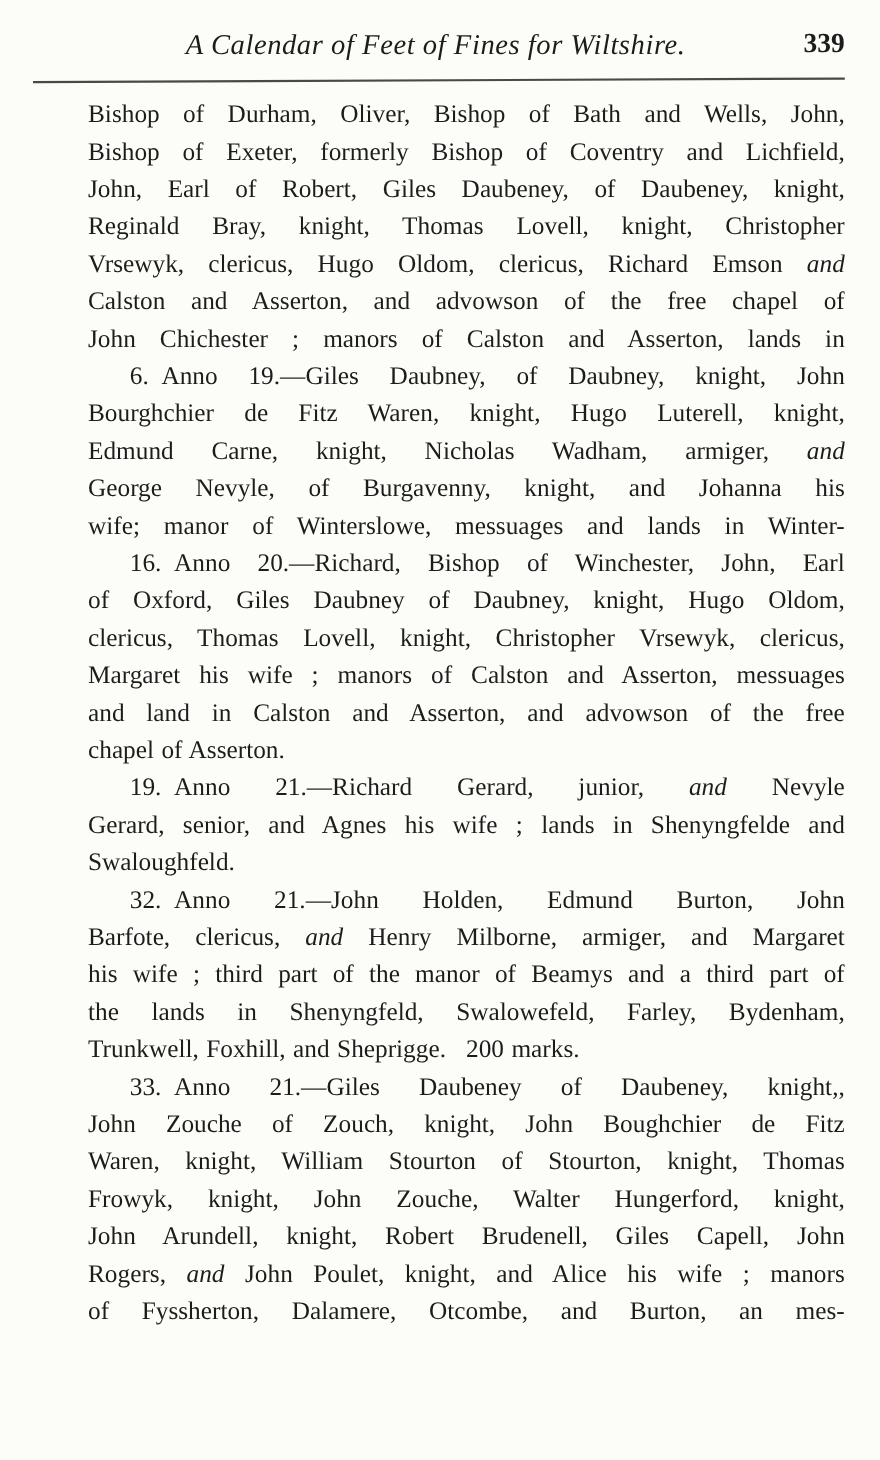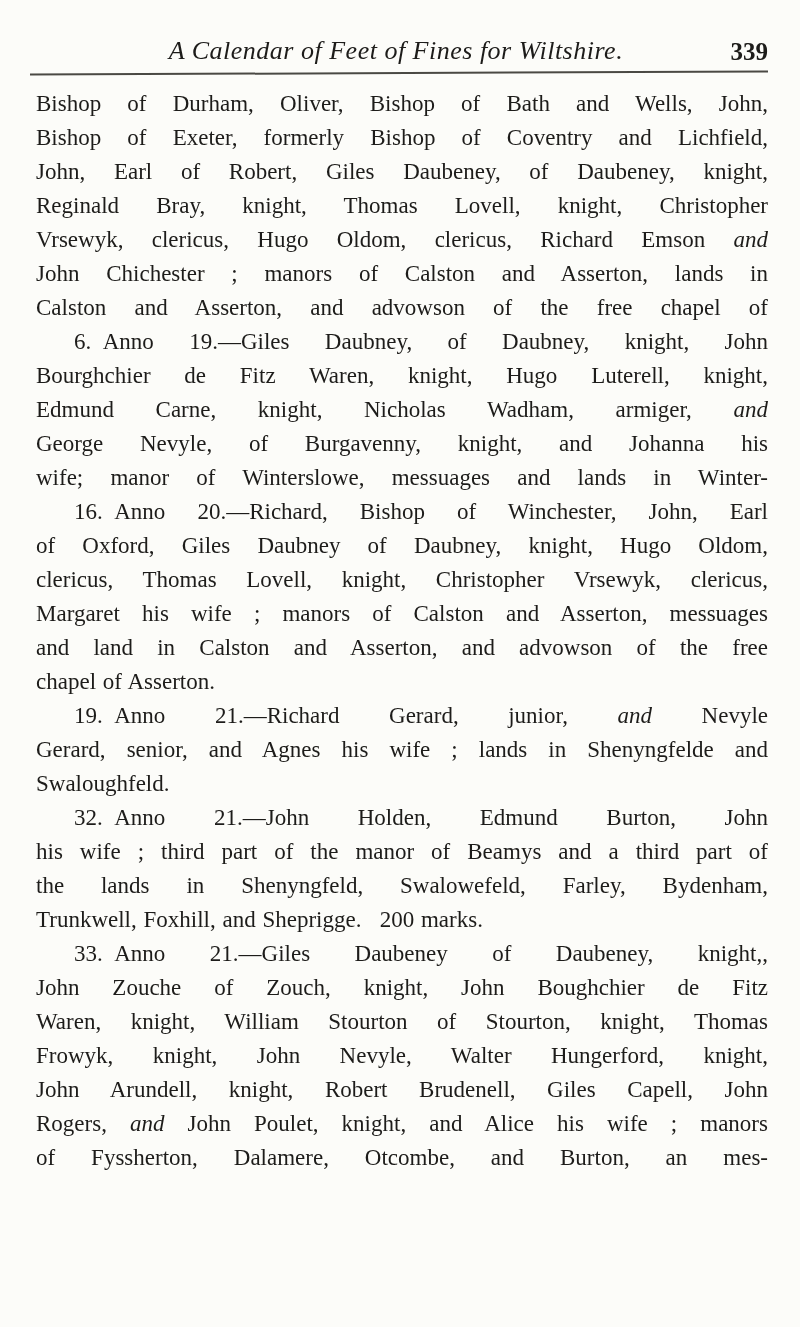--- a/index.html
+++ b/index.html
@@ -14,21 +14,21 @@
     margin: 0 auto;
     box-sizing: border-box;
     background: #fcfcf9;
     color: #1d1c1a;
     font-family: "Liberation Serif", "DejaVu Serif", serif;
     padding: 20px 32px 0 36px;
     overflow: hidden;
   }
   .page-header {
     display: flex;
-    align-items: flex-end;
+    align-items: flex-start;
     height: 40px;
     margin-top: 6px;
   }
   .running-title {
     flex: 1;
     text-align: center;
     font-style: italic;
     font-size: 26px;
     letter-spacing: 0.5px;
     padding-left: 60px;
@@ -40,20 +40,21 @@
     font-weight: bold;
   }
   .header-rule {
     border: none;
     border-top: 2px solid #4a4944;
     margin: 6px 0 0 -6px;
     transform: rotate(-0.25deg);
   }
   .page-body {
     margin-top: 13px;
+    margin-left: 44px;
   }
   .para {
     margin: 0;
   }
   .line {
     font-size: 23px;
     line-height: 34px;
     height: 34px;
     overflow: hidden;
     text-align: justify;
@@ -79,22 +80,22 @@
     <div class="page-number">339</div>
   </header>
   <hr class="header-rule">
   <main class="page-body">
       <div class="para">
         <div class="line j"><span>Bishop of Durham, Oliver, Bishop of Bath and Wells, John,</span></div>
         <div class="line j"><span>Bishop of Exeter, formerly Bishop of Coventry and Lichfield,</span></div>
         <div class="line j"><span>John, Earl of Robert, Giles Daubeney, of Daubeney, knight,</span></div>
         <div class="line j"><span>Reginald Bray, knight, Thomas Lovell, knight, Christopher</span></div>
         <div class="line j"><span>Vrsewyk, clericus, Hugo Oldom, clericus, Richard Emson </span><i>and</i></div>
+        <div class="line j"><span>Calston and Asserton, and advowson of the free chapel of</span></div>
         <div class="line j"><span>John Chichester ; manors of Calston and Asserton, lands in</span></div>
-        <div class="line j"><span>Calston and Asserton, and advowson of the free chapel of</span></div>
       </div>
       <div class="para">
         <div class="line j indent"><span>6. Anno 19.—Giles Daubney, of Daubney, knight, John</span></div>
         <div class="line j"><span>Bourghchier de Fitz Waren, knight, Hugo Luterell, knight,</span></div>
         <div class="line j"><span>Edmund Carne, knight, Nicholas Wadham, armiger, </span><i>and</i></div>
         <div class="line j"><span>George Nevyle, of Burgavenny, knight, and Johanna his</span></div>
         <div class="line j"><span>wife; manor of Winterslowe, messuages and lands in Winter-</span></div>
       </div>
       <div class="para">
         <div class="line j indent"><span>16. Anno 20.—Richard, Bishop of Winchester, John, Earl</span></div>
@@ -104,27 +105,28 @@
         <div class="line j"><span>and land in Calston and Asserton, and advowson of the free</span></div>
         <div class="line"><span>chapel of Asserton.</span></div>
       </div>
       <div class="para">
         <div class="line j indent"><span>19. Anno 21.—Richard Gerard, junior, </span><i>and</i><span> Nevyle</span></div>
         <div class="line j"><span>Gerard, senior, and Agnes his wife ; lands in Shenyngfelde and</span></div>
         <div class="line"><span>Swaloughfeld.</span></div>
       </div>
       <div class="para">
         <div class="line j indent"><span>32. Anno 21.—John Holden, Edmund Burton, John</span></div>
+        <div class="line j"><span>Barfote, clericus, </span><i>and</i><span> Henry Milborne, armiger, and Margaret</span></div>
         <div class="line j"><span>his wife ; third part of the manor of Beamys and a third part of</span></div>
         <div class="line j"><span>the lands in Shenyngfeld, Swalowefeld, Farley, Bydenham,</span></div>
         <div class="line"><span>Trunkwell, Foxhill, and Sheprigge.  200 marks.</span></div>
       </div>
       <div class="para">
         <div class="line j indent"><span>33. Anno 21.—Giles Daubeney of Daubeney, knight,,</span></div>
         <div class="line j"><span>John Zouche of Zouch, knight, John Boughchier de Fitz</span></div>
         <div class="line j"><span>Waren, knight, William Stourton of Stourton, knight, Thomas</span></div>
-        <div class="line j"><span>Frowyk, knight, John Nevyle, Walter Hungerford, knight,</span></div>
+        <div class="line j"><span>Frowyk, knight, John Zouche, Walter Hungerford, knight,</span></div>
         <div class="line j"><span>John Arundell, knight, Robert Brudenell, Giles Capell, John</span></div>
         <div class="line j"><span>Rogers, </span><i>and</i><span> John Poulet, knight, and Alice his wife ; manors</span></div>
         <div class="line j"><span>of Fyssherton, Dalamere, Otcombe, and Burton, an mes-</span></div>
       </div>
     </main>
 </div>
 
 </body></html>

